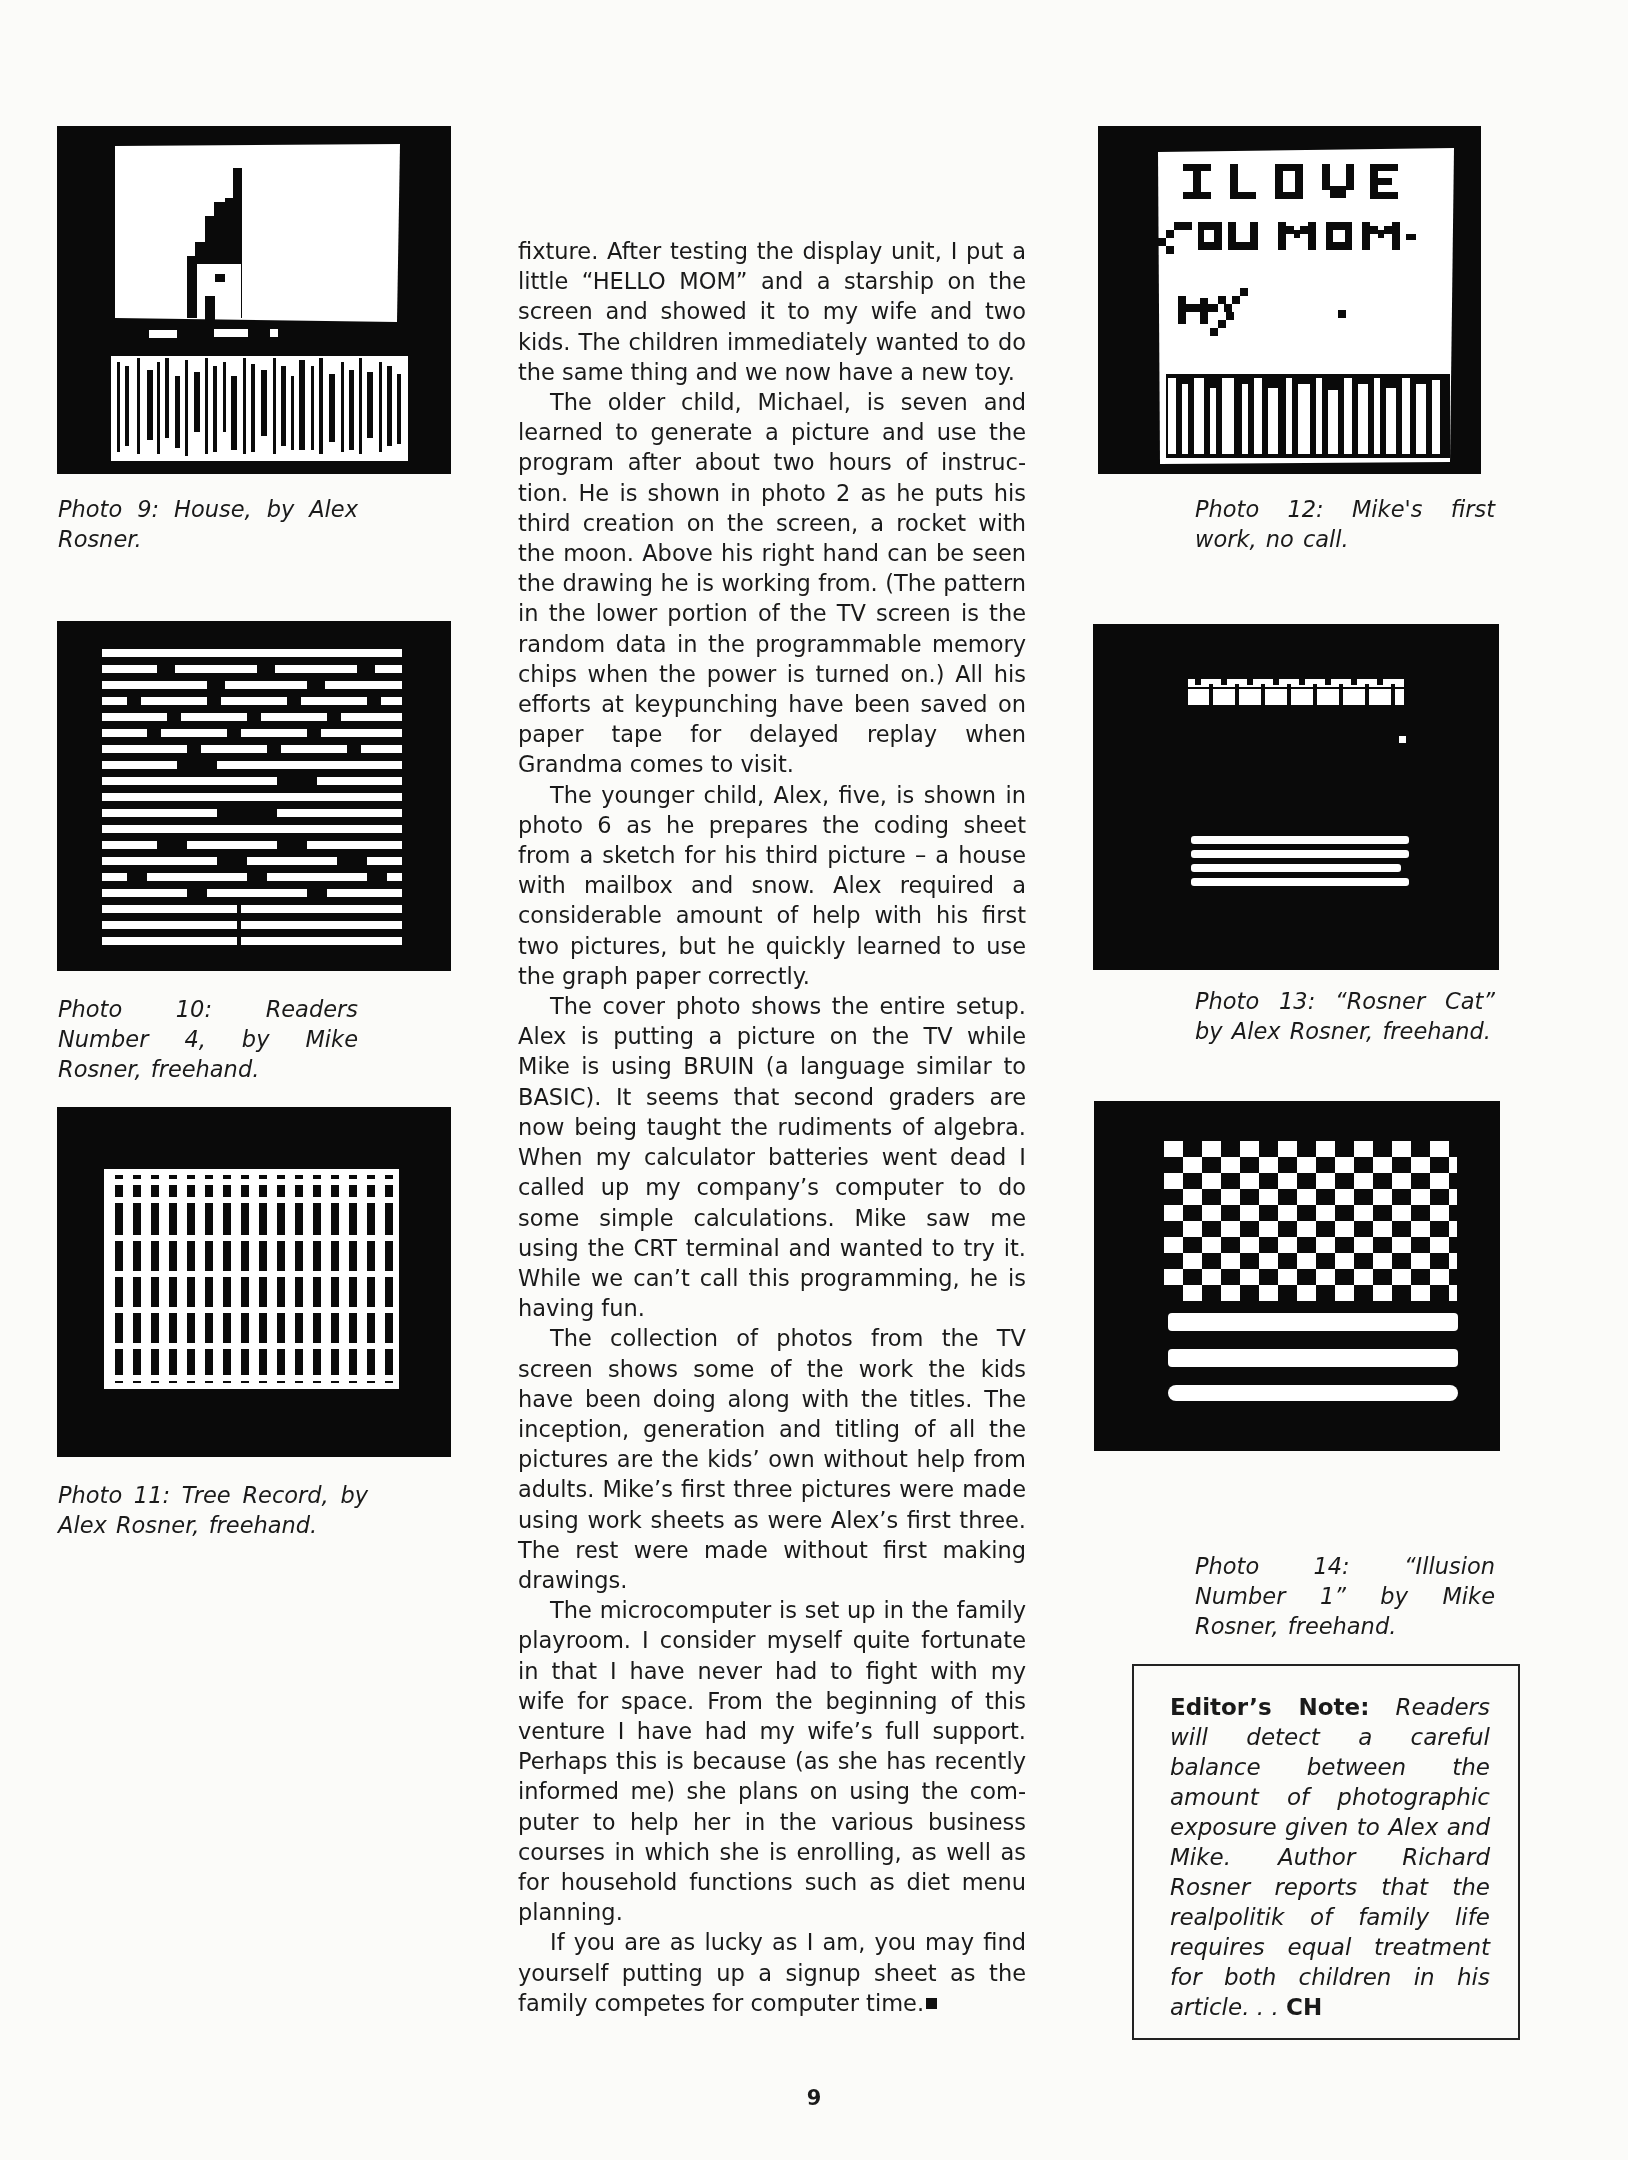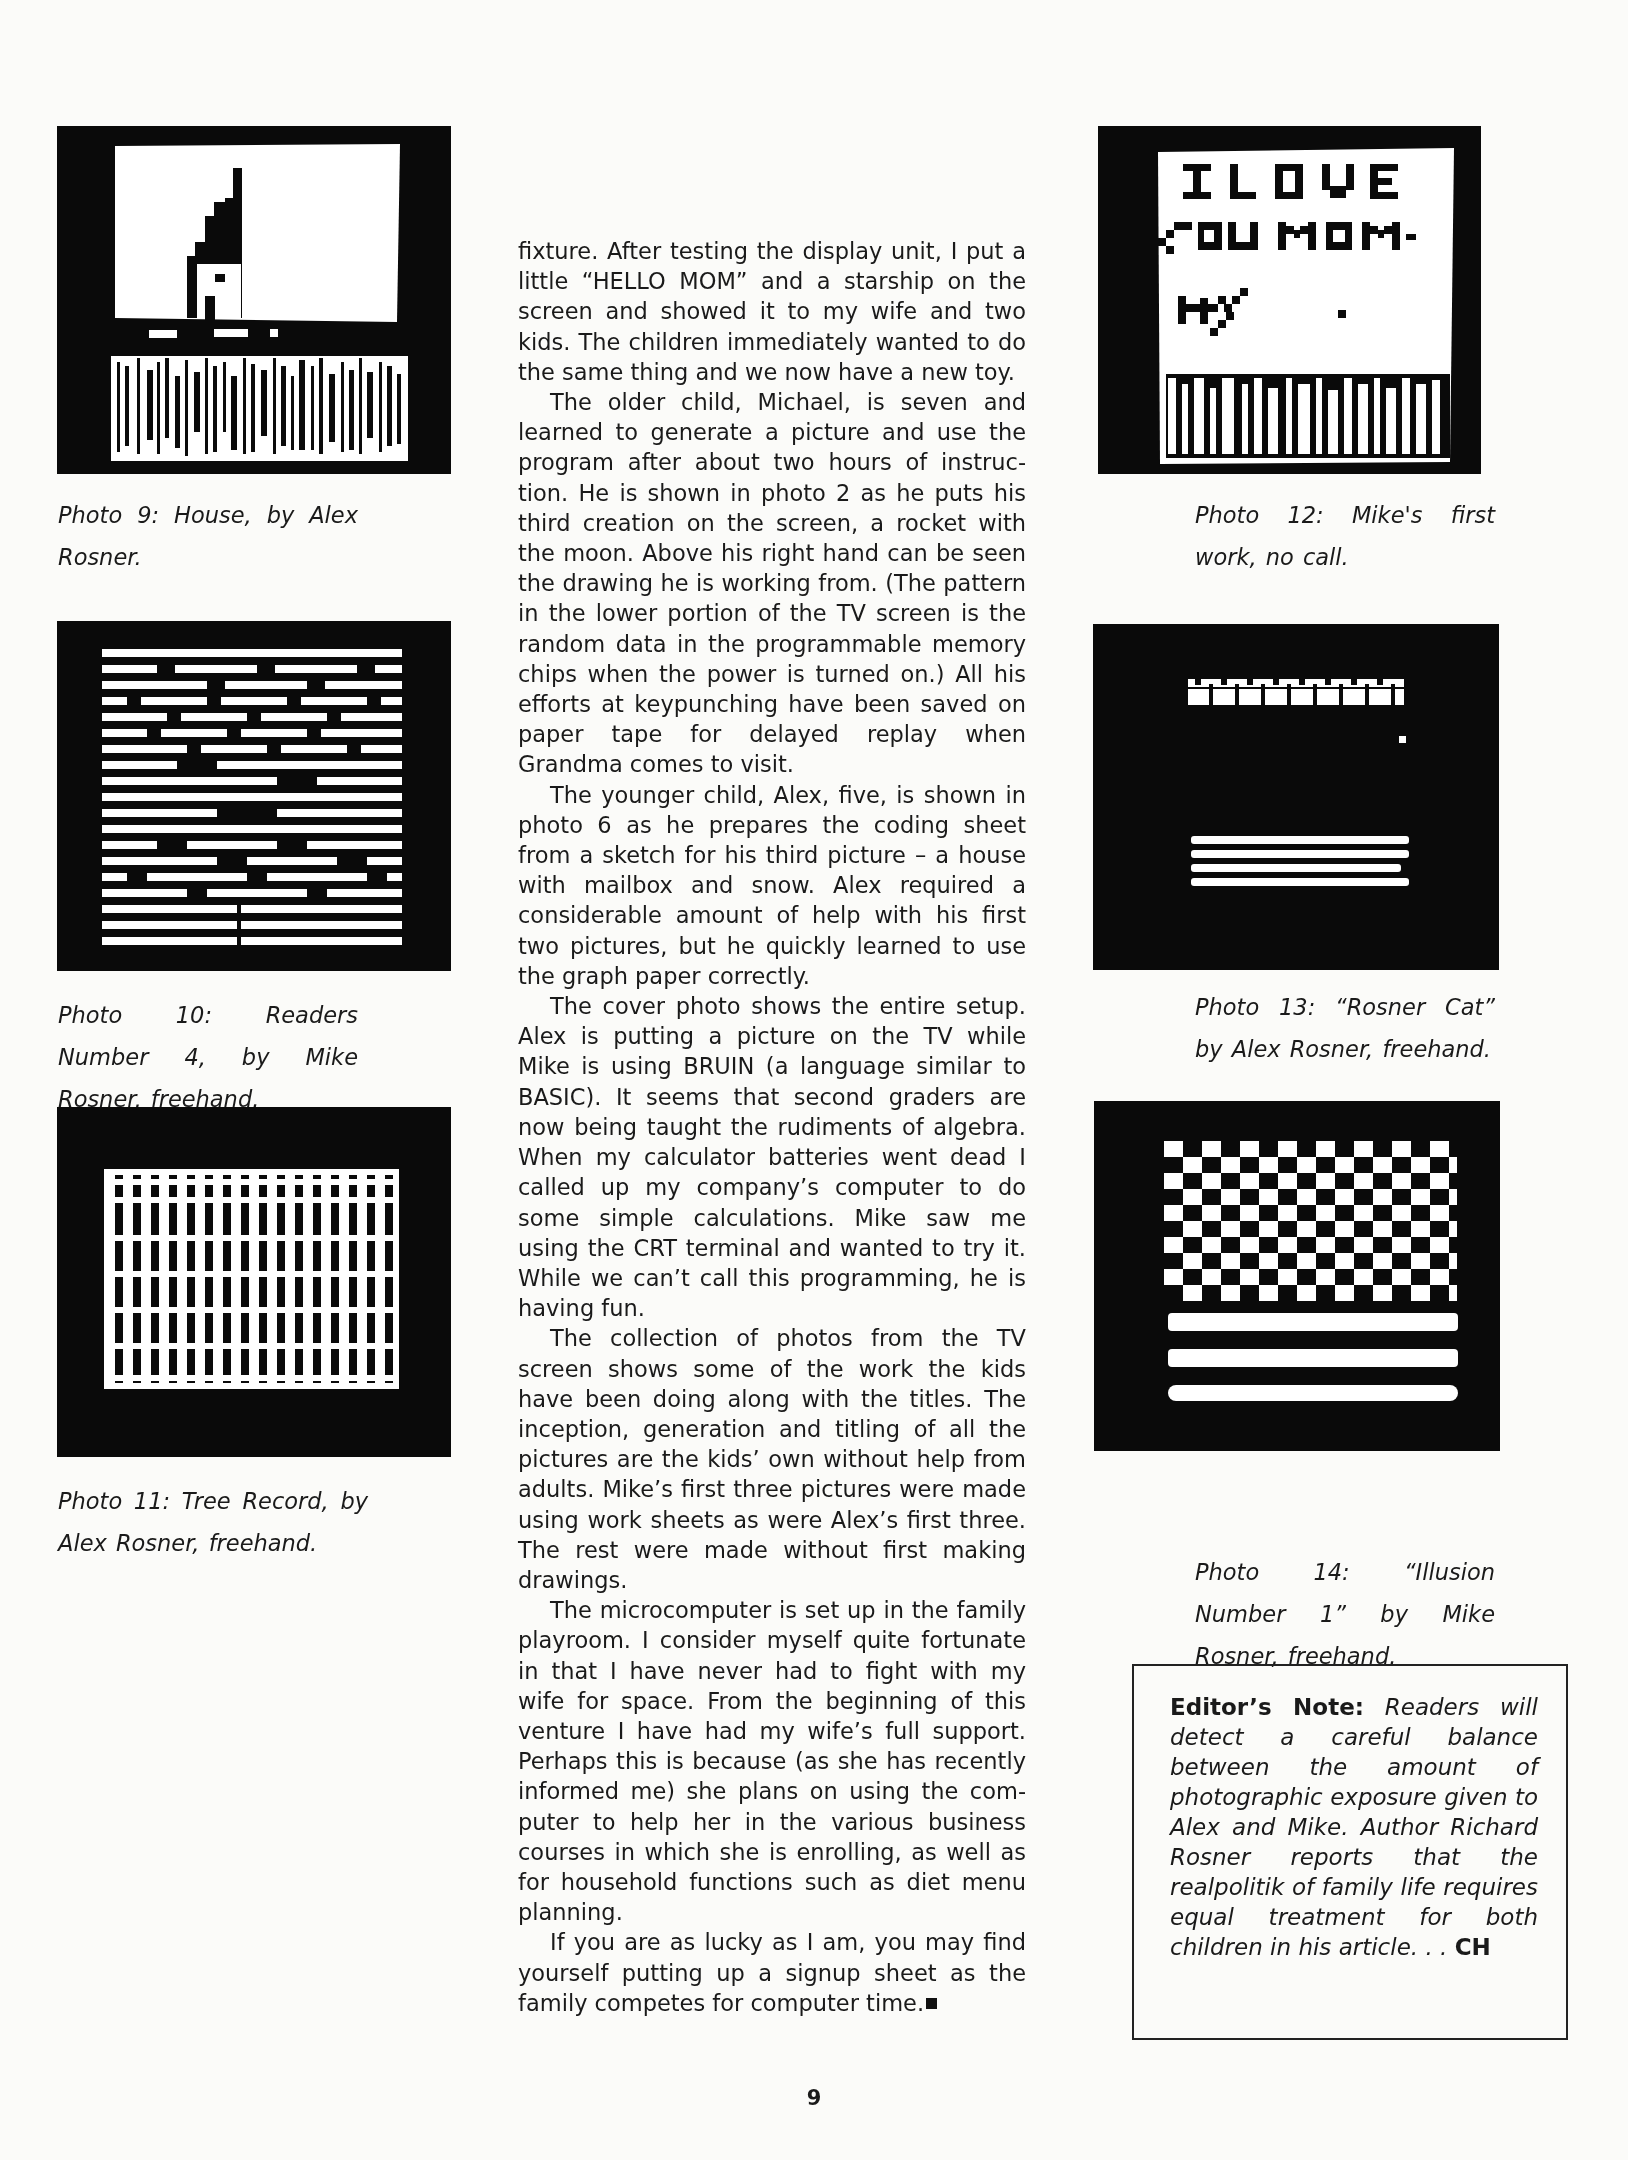--- a/index.html
+++ b/index.html
@@ -14,39 +14,39 @@
   .photo {
     position: absolute;
     background: #0a0a0a;
     overflow: hidden;
   }
   .photo svg { display: block; width: 100%; height: 100%; }
   .caption {
     position: absolute;
     font-style: italic;
     font-size: 22.5px;
-    line-height: 42px;
+    line-height: 30px;
     color: #1a1a1a;
     text-align: justify;
     word-spacing: 2px;
   }
   .column {
     position: absolute;
     left: 518px; top: 236px; width: 508px;
     font-size: 22.5px;
     line-height: 30.2px;
     text-align: justify;
     hyphens: manual;
   }
   .column p { margin: 0; text-indent: 0; }
   .column p.indent { text-indent: 32px; }
   .end-mark { display: inline-block; width: 11px; height: 11px; background: #111; margin-left: 2px; vertical-align: 2px; }
   .editor-box {
     position: absolute;
-    left: 1132px; top: 1664px; width: 436px; height: 376px;
+    left: 1132px; top: 1664px; width: 388px; height: 376px;
     border: 2.5px solid #222;
     box-sizing: border-box;
     padding: 26px 28px 0 36px;
     font-size: 23px;
     line-height: 30px;
     text-align: justify;
   }
   .editor-box .label { font-weight: bold; font-style: normal; }
   .editor-box .body { font-style: italic; }
   .editor-box .sig { font-weight: bold; font-style: normal; }

